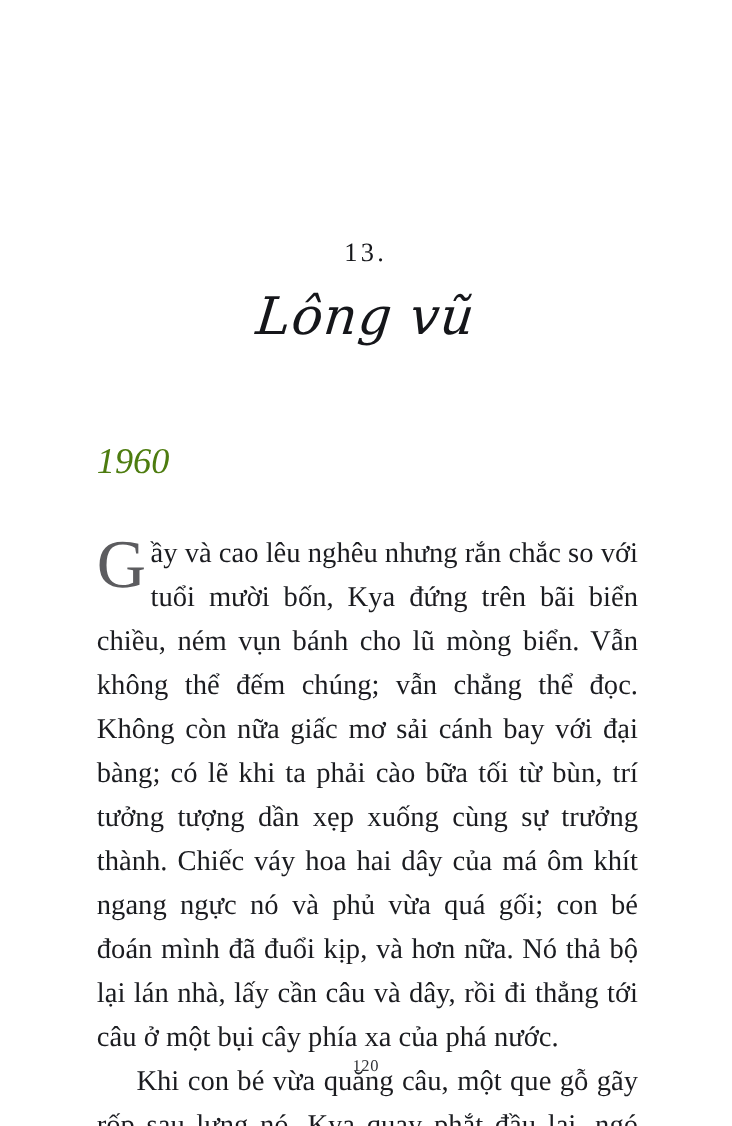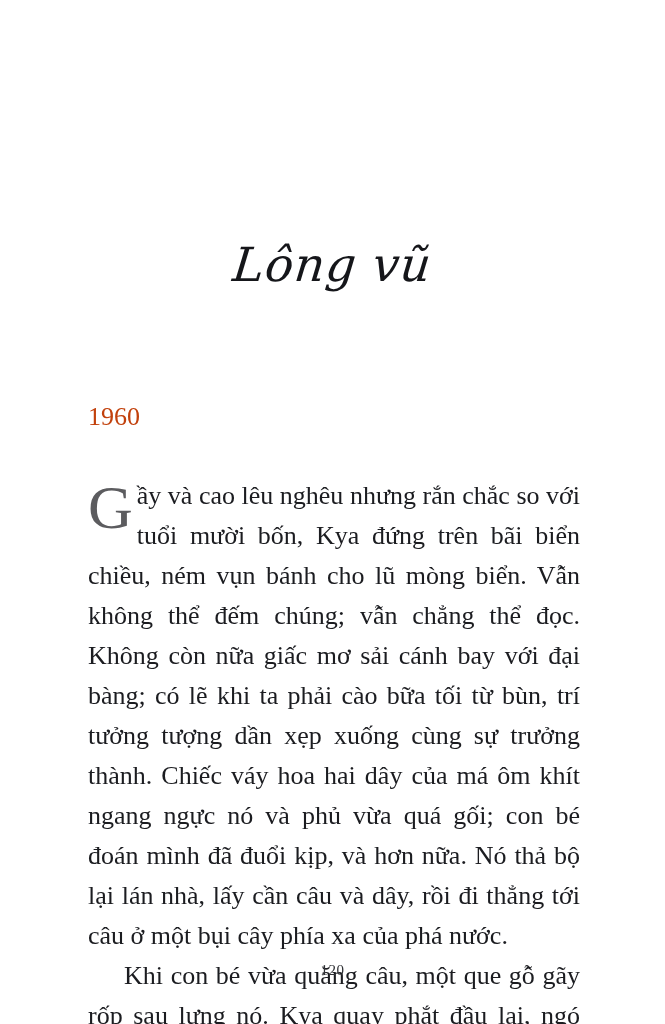--- a/index.html
+++ b/index.html
@@ -52,22 +52,23 @@
   
   .textblock {
     position: absolute;
     left: 88px;
     top: 404px;
     width: 492px;
   }
 
   .year {
     font-family: "Liberation Serif", "DejaVu Serif", serif;
-    font-size: 26px;
-    color: #c2410c;
+    font-style: italic;
+    font-size: 33px;
+    color: #4d7c0f;
     line-height: 1;
     margin: 0 0 46px 0;
   }
 
   p.body {
     margin: 0;
     font-size: 26px;
     line-height: 40px;
     text-align: justify;
     text-justify: inter-word;
@@ -106,20 +107,21 @@
     color: #303236;
     letter-spacing: 0.5px;
   }
 </style>
 </head>
 <body>
 
 <div class="page">
 
   <div class="chapter-head">
+    <div class="chapter-number">13.</div>
     <div class="chapter-title">Lông vũ</div>
   </div>
 
   <div class="textblock">
 
     <div class="year">1960</div>
 
     <p class="body first-para">Gầy và cao lêu nghêu nhưng rắn chắc so với tuổi mười bốn, Kya đứng trên bãi biển chiều, ném vụn bánh cho lũ mòng biển. Vẫn không thể đếm chúng; vẫn chẳng thể đọc. Không còn nữa giấc mơ sải cánh bay với đại bàng; có lẽ khi ta phải cào bữa tối từ bùn, trí tưởng tượng dần xẹp xuống cùng sự trưởng thành. Chiếc váy hoa hai dây của má ôm khít ngang ngực nó và phủ vừa quá gối; con bé đoán mình đã đuổi kịp, và hơn nữa. Nó thả bộ lại lán nhà, lấy cần câu và dây, rồi đi thẳng tới câu ở một bụi cây phía xa của phá nước.</p>
 
     <p class="body"><span>Khi con bé vừa quăng câu, một que gỗ gãy rốp sau lưng nó. Kya quay phắt đầu lại, ngó nghiêng. Một tiếng bước chân trong bụi rậm. Không phải gấu, bàn chân lớn của chúng lẹp nhẹp trên đất, đây là một tiếng </span><span class="ital">kịch</span><span> chắc rõ trong</span></p>

